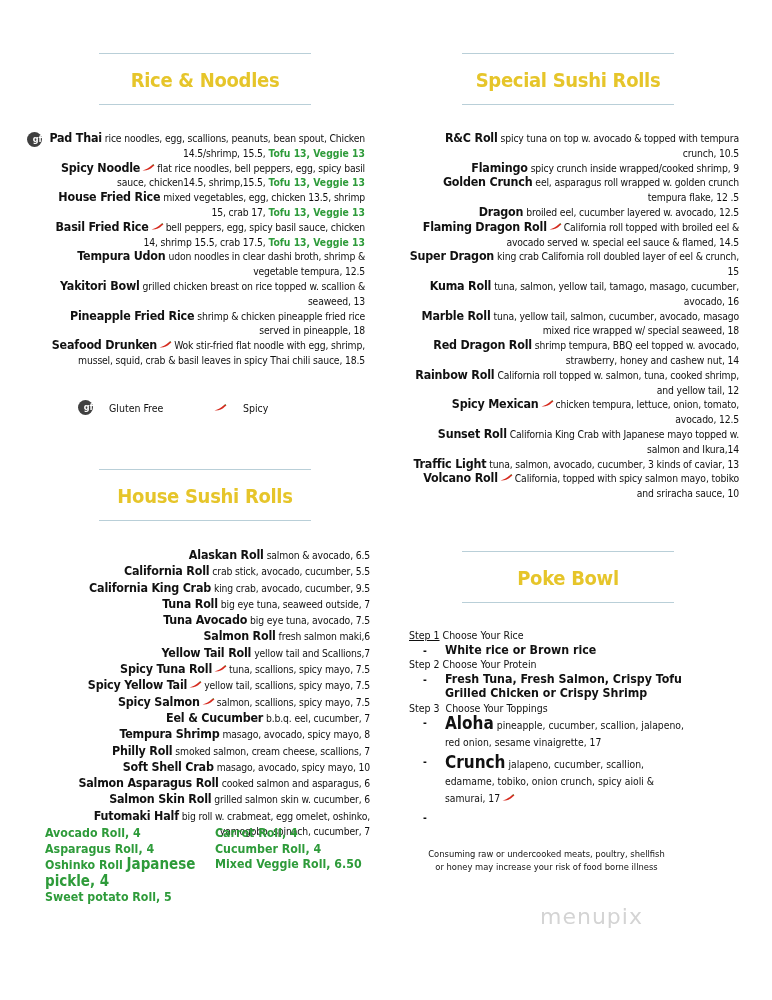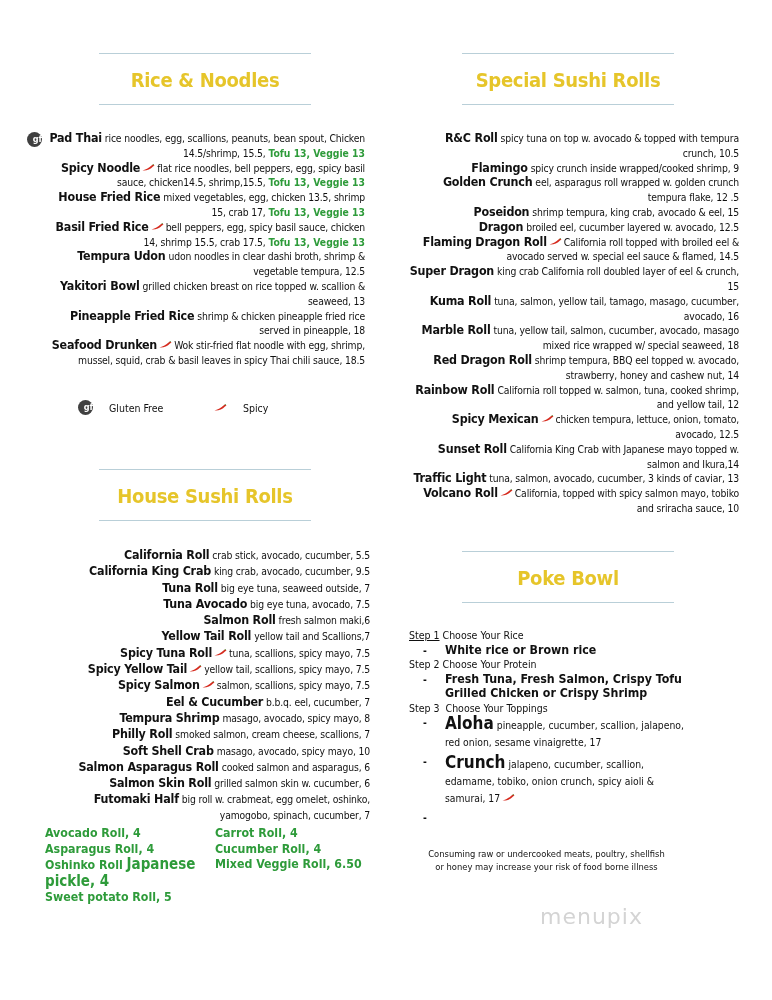--- a/index.html
+++ b/index.html
@@ -69,20 +69,21 @@
       </svg></span>
   <span style="position:absolute;left:165px;top:2px;">Spicy</span>
 </div>
 
 <div class="section-head" style="left:99px;top:469px;width:212px;">
   <div class="rule"></div>
   <div class="title">House Sushi Rolls</div>
   <div class="rule"></div>
 </div>
 <div class="items" id="house-list" style="left:45px;top:547px;width:325px;line-height:15.3px;">
+    <div class="item"><span class="nm">Alaskan Roll</span> <span class="ds">salmon &amp; avocado, 6.5</span></div>
     <div class="item"><span class="nm">California Roll</span> <span class="ds">crab stick, avocado, cucumber, 5.5</span></div>
     <div class="item"><span class="nm">California King Crab</span> <span class="ds">king crab, avocado, cucumber, 9.5</span></div>
     <div class="item"><span class="nm">Tuna Roll</span> <span class="ds">big eye tuna, seaweed outside, 7</span></div>
     <div class="item"><span class="nm">Tuna Avocado</span> <span class="ds">big eye tuna, avocado, 7.5</span></div>
     <div class="item"><span class="nm">Salmon Roll</span> <span class="ds">fresh salmon maki,6</span></div>
     <div class="item"><span class="nm">Yellow Tail Roll</span> <span class="ds">yellow tail and Scallions,7</span></div>
     <div class="item"><span class="nm">Spicy Tuna Roll</span><svg class="chili" viewBox="0 0 26 14">
         <path d="M1 13 C6 12 14 8 19 3 L22 1 L25 3 L22 5 C17 11 8 14 1 13 Z" fill="#d62a1e"></path>
         <path d="M21 2 L24 0" stroke="#3a8a2a" stroke-width="1.5"></path>
       </svg><span class="ds">tuna, scallions, spicy mayo, 7.5</span></div>
@@ -114,21 +115,20 @@
 
 <div class="section-head" style="left:462px;top:53px;width:212px;">
   <div class="rule"></div>
   <div class="title">Special Sushi Rolls</div>
   <div class="rule"></div>
 </div>
 <div class="items" id="special-list" style="left:409px;top:131px;width:330px;">
     <div class="item"><span class="nm">R&amp;C Roll</span> <span class="ds">spicy tuna on top w. avocado &amp; topped with tempura crunch, 10.5</span></div>
     <div class="item"><span class="nm">Flamingo</span> <span class="ds">spicy crunch inside wrapped/cooked shrimp, 9</span></div>
     <div class="item"><span class="nm">Golden Crunch</span> <span class="ds">eel, asparagus roll wrapped w. golden crunch tempura flake, 12 .5</span></div>
-    <div class="item"><span class="nm">Poseidon</span> <span class="ds">shrimp tempura, king crab, avocado &amp; eel, 15</span></div>
     <div class="item"><span class="nm">Dragon</span> <span class="ds">broiled eel, cucumber layered w. avocado, 12.5</span></div>
     <div class="item"><span class="nm">Flaming Dragon Roll</span><svg class="chili" viewBox="0 0 26 14">
         <path d="M1 13 C6 12 14 8 19 3 L22 1 L25 3 L22 5 C17 11 8 14 1 13 Z" fill="#d62a1e"></path>
         <path d="M21 2 L24 0" stroke="#3a8a2a" stroke-width="1.5"></path>
       </svg><span class="ds">California roll topped with broiled eel &amp; avocado served w. special eel sauce &amp; flamed, 14.5</span></div>
     <div class="item"><span class="nm">Super Dragon</span> <span class="ds">king crab California roll doubled layer of eel &amp; crunch, 15</span></div>
     <div class="item"><span class="nm">Kuma Roll</span> <span class="ds">tuna, salmon, yellow tail, tamago, masago, cucumber, avocado, 16</span></div>
     <div class="item"><span class="nm">Marble Roll</span> <span class="ds">tuna, yellow tail, salmon, cucumber, avocado, masago mixed rice wrapped w/ special seaweed, 18</span></div>
     <div class="item"><span class="nm">Red Dragon Roll</span> <span class="ds">shrimp tempura, BBQ eel topped w. avocado, strawberry, honey and cashew nut, 14</span></div>
     <div class="item"><span class="nm">Rainbow Roll</span> <span class="ds">California roll topped w. salmon, tuna, cooked shrimp, and yellow tail, 12</span></div>

